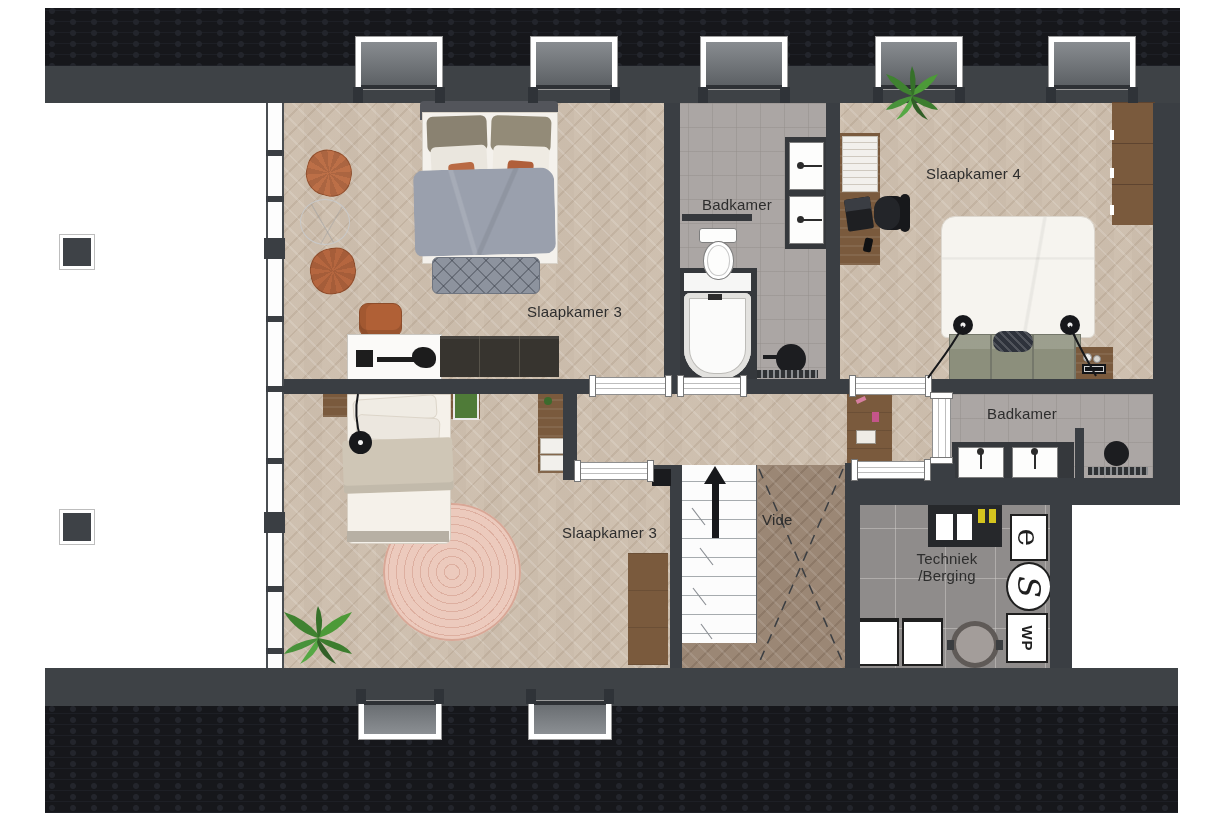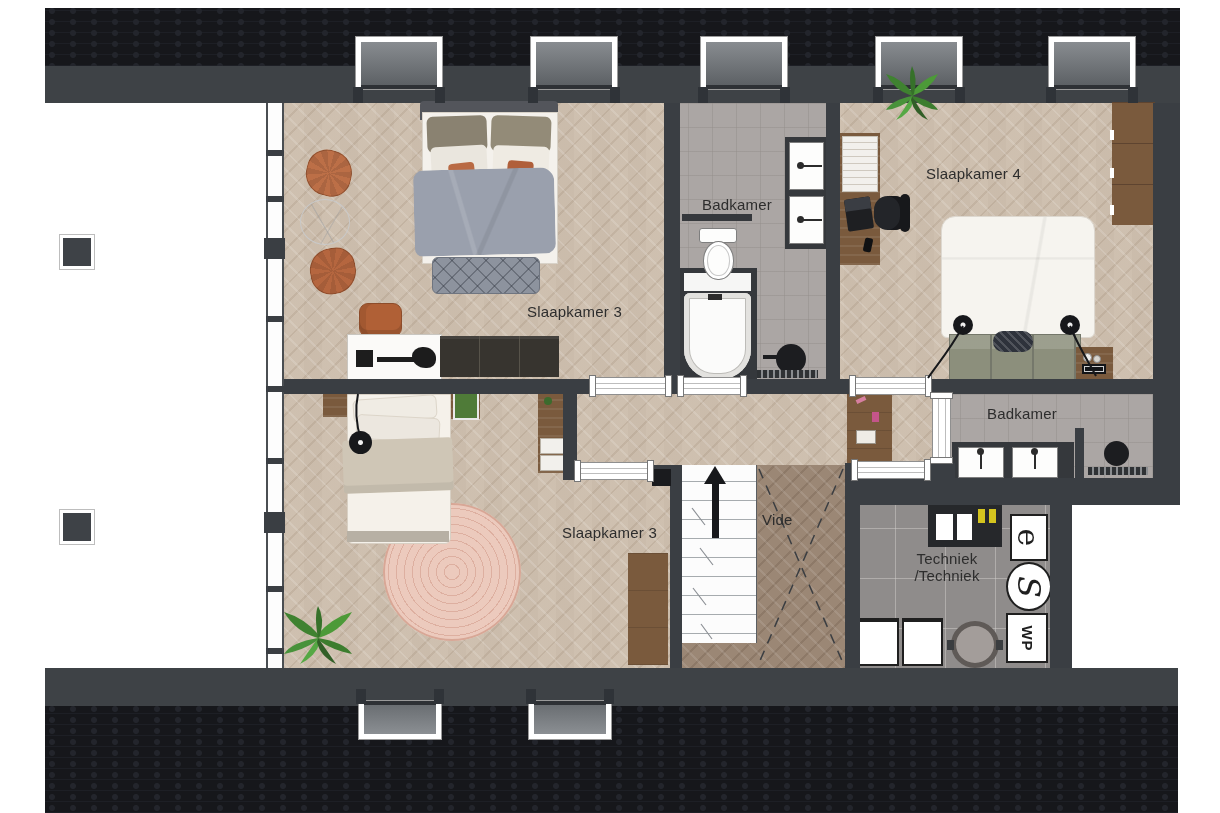--- a/index.html
+++ b/index.html
@@ -319,16 +319,16 @@
   </svg>
 
   <div class="lbl" style="left:527px;top:303px;">Slaapkamer 3</div>
   <div class="lbl" style="left:702px;top:196px;">Badkamer</div>
   <div class="lbl" style="left:926px;top:165px;">Slaapkamer 4</div>
   <div class="lbl" style="left:987px;top:405px;">Badkamer</div>
   <div class="lbl" style="left:529px;top:524px;margin-left:33px;">Slaapkamer 3</div>
   <div class="lbl" style="left:762px;top:511px;">Vide</div>
   <div class="lbl" style="left:893px;top:550px;width:108px;text-align:center;">
     <div>Techniek</div>
-    <div>/Techniek</div>
+    <div>/Berging</div>
   </div>
 
 </div>
 
 </body></html>

